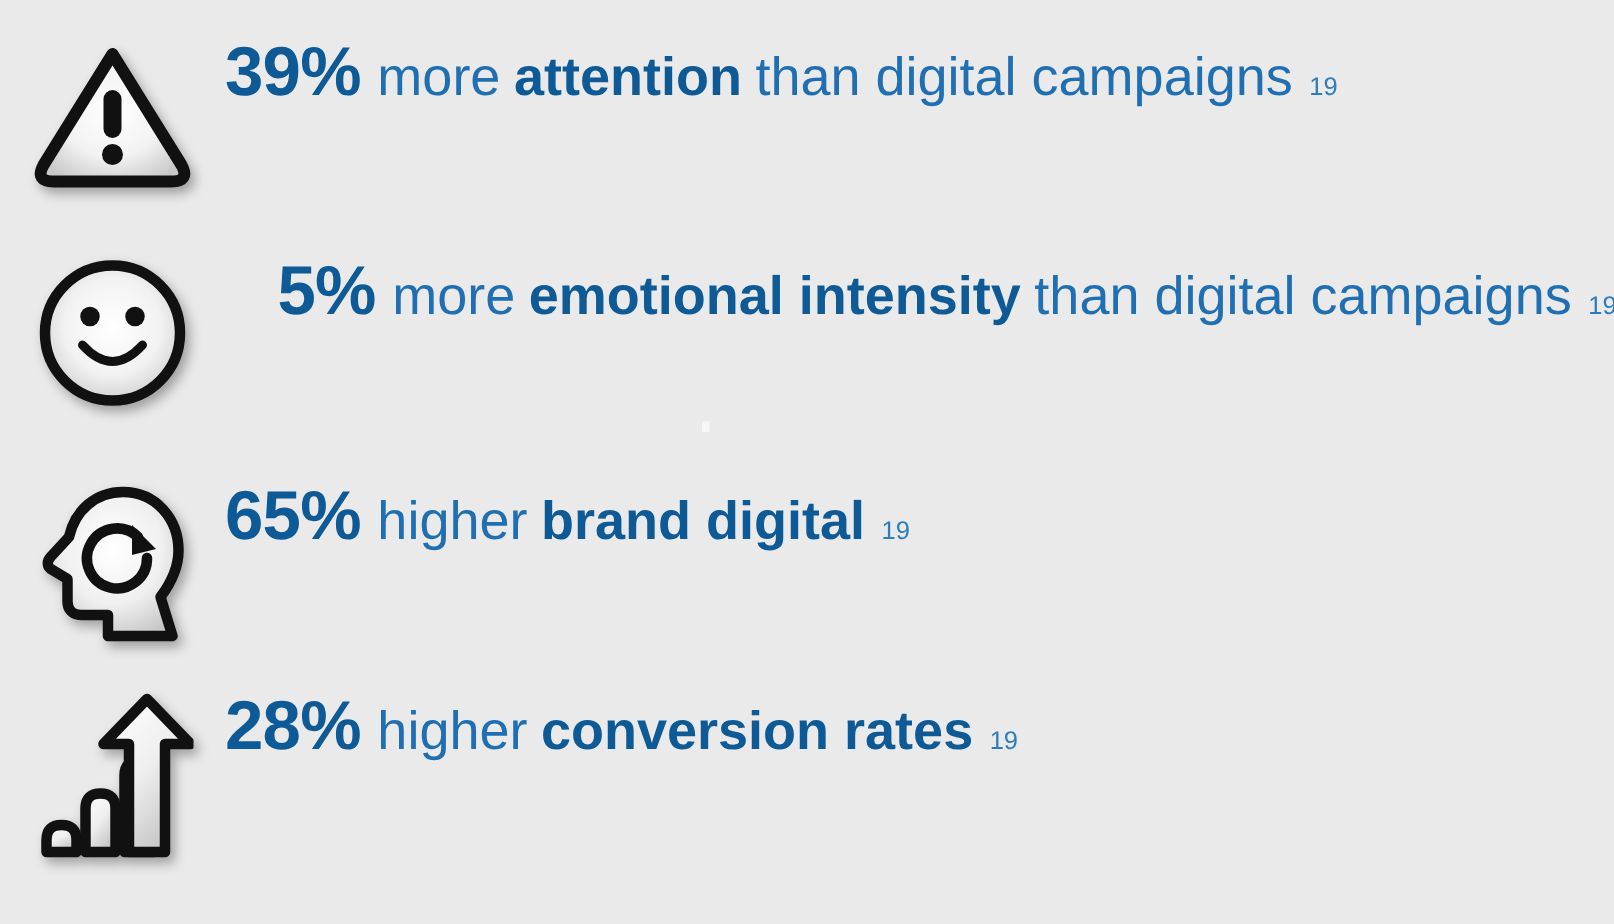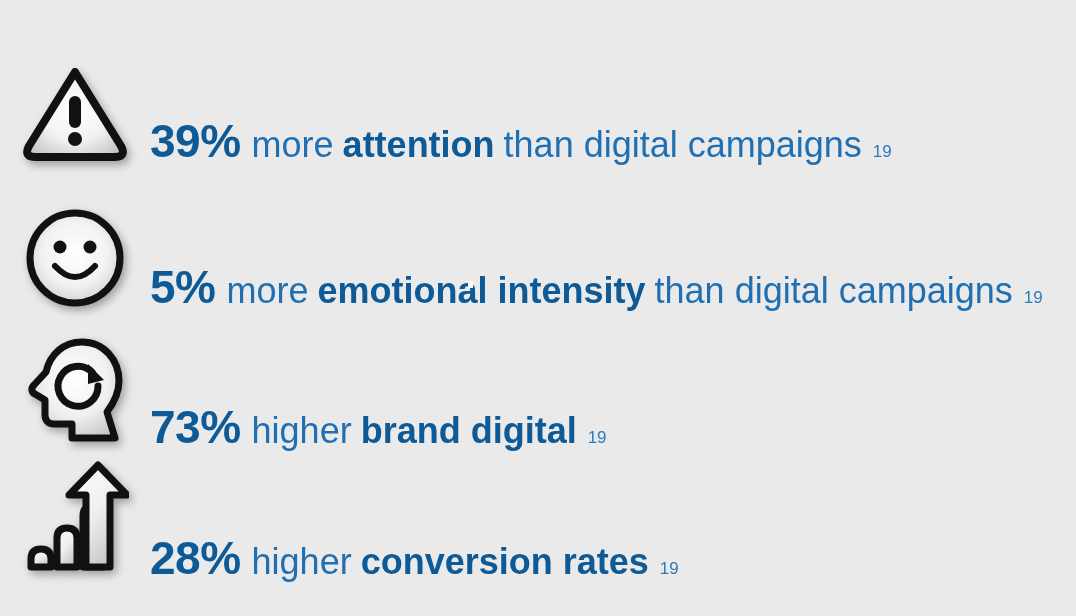--- a/index.html
+++ b/index.html
@@ -22,27 +22,27 @@
     top: 0;
     width: 1076px;
     height: 616px;
   }
 
   .stat-row {
     position: absolute;
     left: 0;
     width: 852px;
     display: flex;
-    align-items: flex-end;
+    align-items: flex-start;
   }
 
   .stat-row-0 { top: 24px;  height: 140px; }
-  .stat-row-1 { top: 170px; height: 140px; }
+  .stat-row-1 { top: 170px; height: 140px; gap: 35px; }
   .stat-row-2 { top: 320px; height: 130px; }
-  .stat-row-3 { top: 431px; height: 150px; }
+  .stat-row-3 { top: 460px; height: 150px; }
 
   .icon-cell {
     width: 150px;
     flex: 0 0 150px;
     display: flex;
     align-items: center;
     justify-content: center;
   }
 
   .icon-cell svg {
@@ -169,21 +169,21 @@
                  L23 66
                  L13 60
                  C9 58 9 54 12 51
                  L24 38
                  C28 20 42 8 60 8 Z" fill="url(#fillC)" stroke="#111111" stroke-width="7" stroke-linejoin="round"></path>
         <path d="M70 38 A20 20 0 1 0 76 52" fill="none" stroke="#111111" stroke-width="7" stroke-linecap="round"></path>
         <path d="M66 30 L82 46 L66 50 Z" fill="#111111"></path>
       </svg>
     </div>
     <div class="text-cell">
-      <span class="stat-pct">73%</span><span class="stat-mid">higher</span><span class="stat-strong">brand digital</span><span class="stat-ref">19</span>
+      <span class="stat-pct">65%</span><span class="stat-mid">higher</span><span class="stat-strong">brand digital</span><span class="stat-ref">19</span>
     </div>
   </div>
 
   <div class="stat-row stat-row-3">
     <div class="icon-cell">
       <svg width="108" height="122" viewBox="0 0 108 122" aria-hidden="true">
         <defs>
           <linearGradient id="fillD" x1="0" y1="0" x2="0.6" y2="1">
             <stop offset="0%" stop-color="#ffffff"></stop>
             <stop offset="55%" stop-color="#efefef"></stop>

